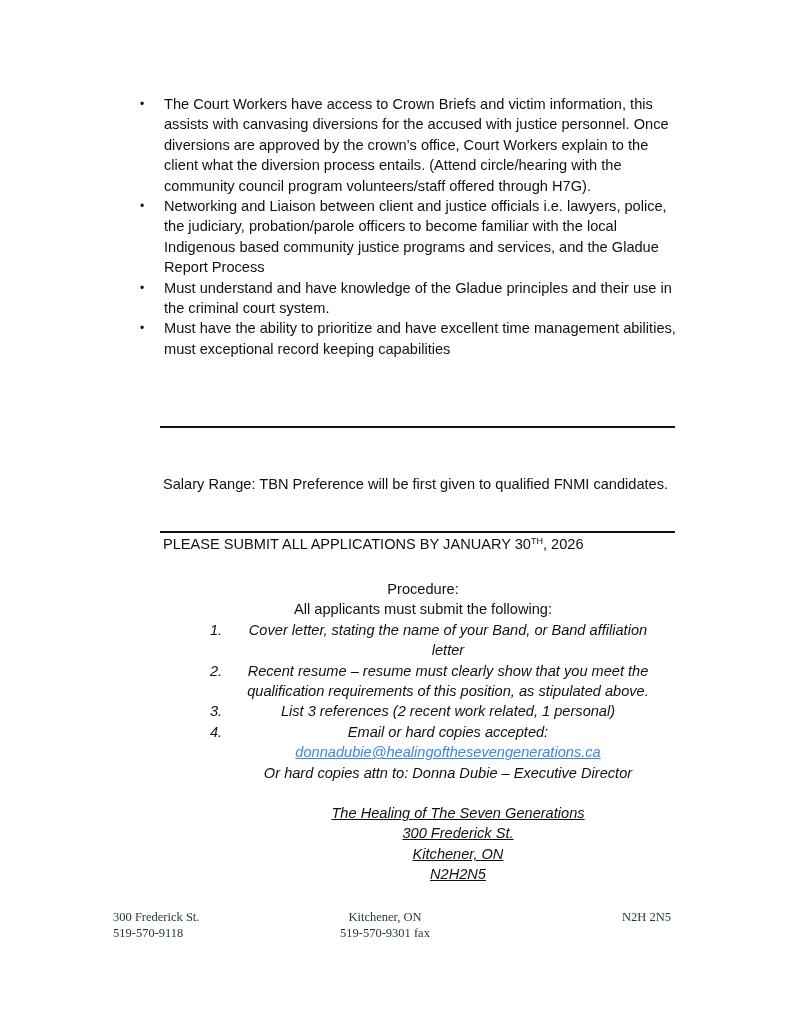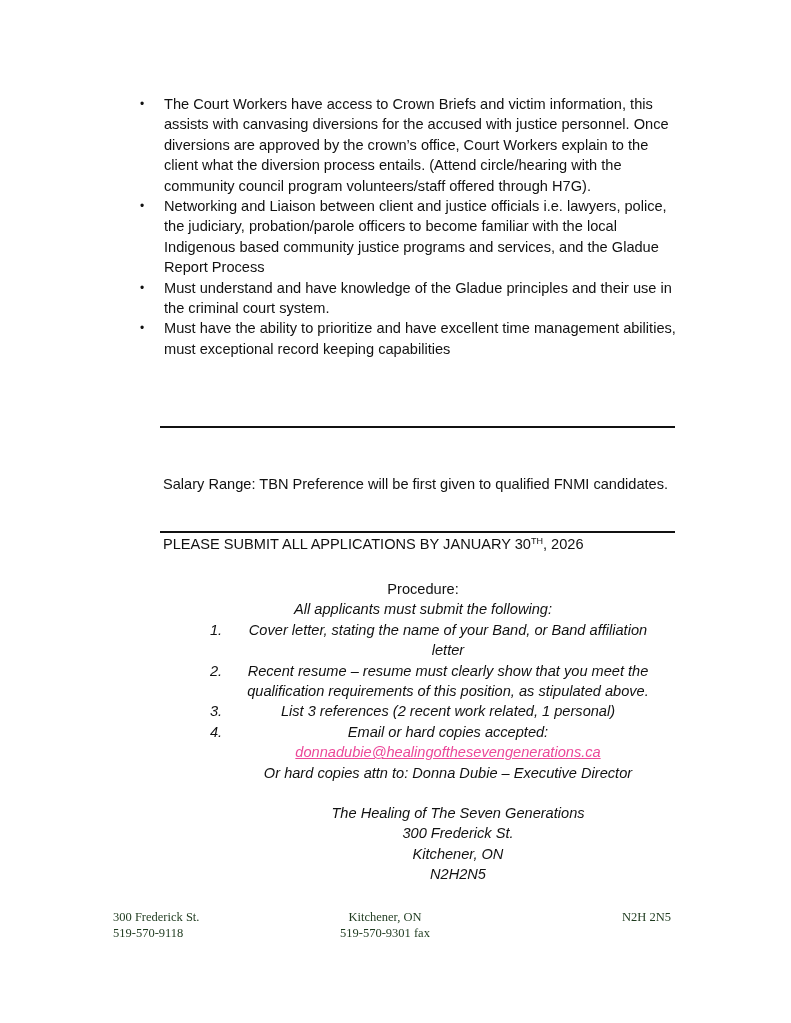--- a/index.html
+++ b/index.html
@@ -13,26 +13,26 @@
   .bullets li .dot { position: absolute; left: 2px; top: 0; font-size: 12px; }
 
   .rule { position: absolute; left: 160px; width: 515px; height: 2px; background: #111; }
 
   .sec { position: absolute; left: 163px; font-size: 14.6px; line-height: 20.4px; margin-top: 43px; }
   .salary { top: 431px; width: 510px; }
   .deadline { top: 491px; }
   .deadline sup { font-size: 9px; line-height: 0; vertical-align: 5px; }
 
   .procedure { top: 536px; width: 520px; text-align: center; }
-  .procedure .italic { font-style: italic; }
+  .procedure .italic { }
   .steps { margin: 0; padding: 0; list-style: none; font-style: italic; }
   .steps li { position: relative; padding-left: 70px; width: 430px; }
   .steps li .num { position: absolute; left: 47px; top: 0; }
-  .steps .email { color: #ec4899; text-decoration: underline; }
-  .addr { padding-left: 70px; font-style: italic; }
+  .steps .email { color: #3b82f6; text-decoration: underline; }
+  .addr { padding-left: 70px; font-style: italic; text-decoration: underline; }
 
   .footer { position: absolute; top: 909px; font-family: "Liberation Serif", serif; font-size: 12.5px; line-height: 16px; color: #1e3a1e; }
   .f-left { left: 113px; }
   .f-mid { left: 340px; text-align: center; }
   .f-right { left: 622px; }
 </style>
 </head>
 <body>
 
 <div class="page">

